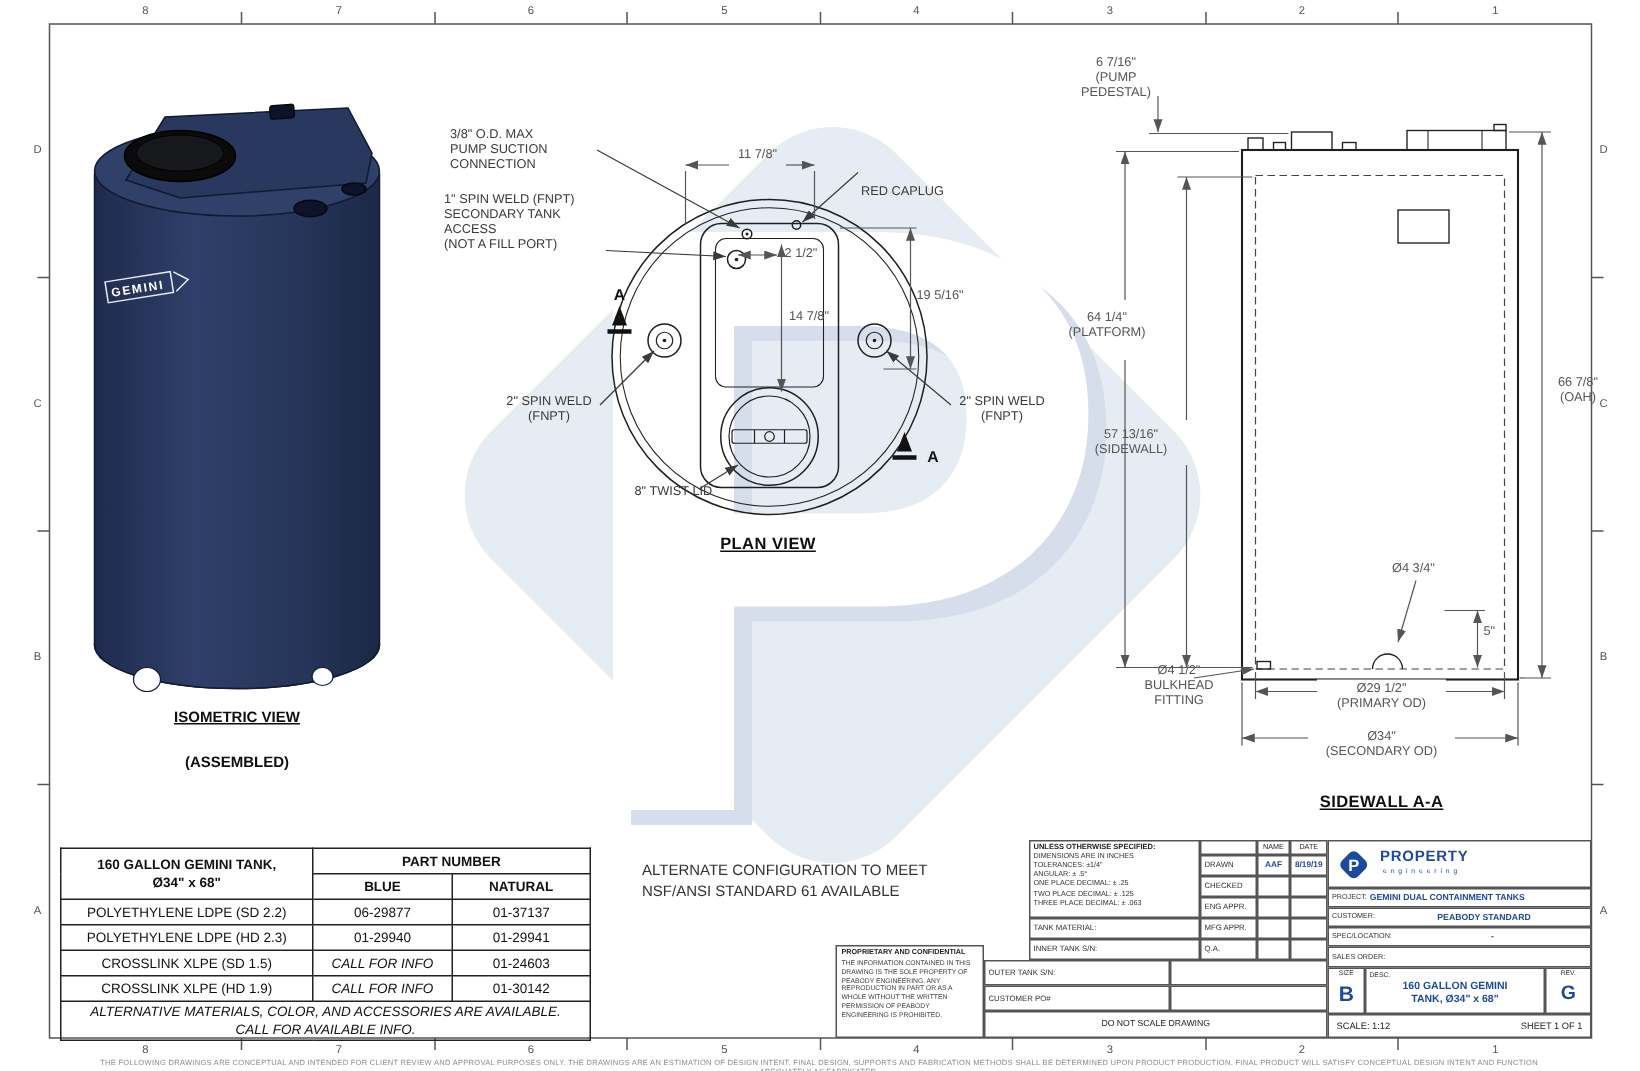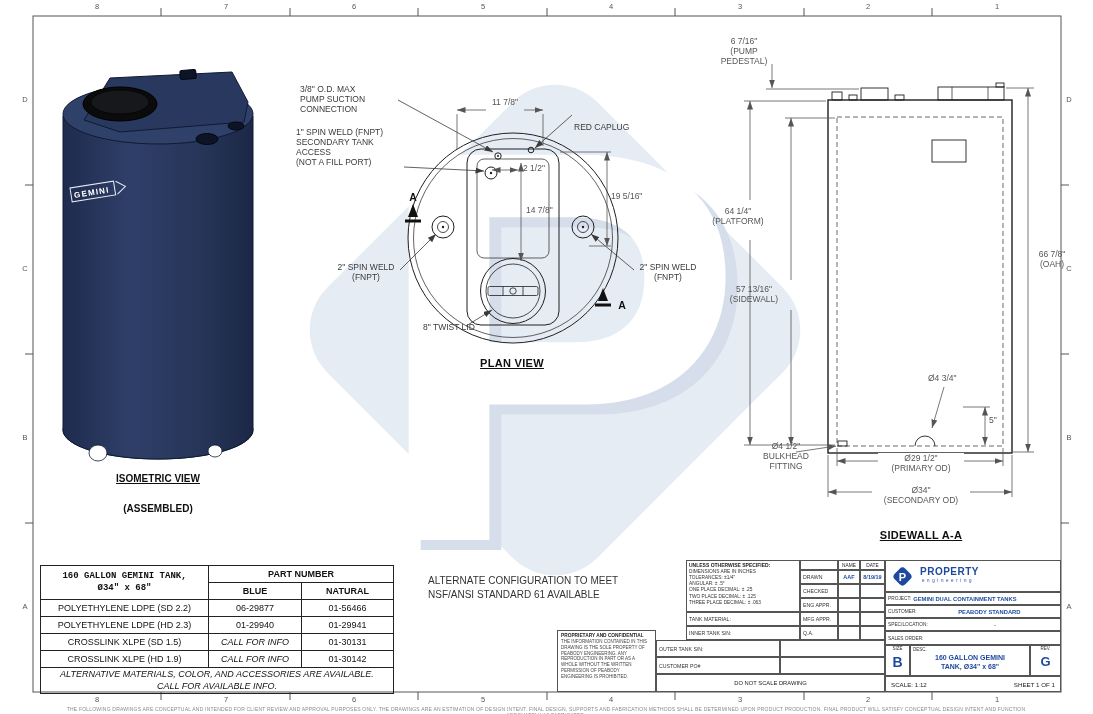--- a/index.html
+++ b/index.html
@@ -14,21 +14,21 @@
   .vtitle{position:absolute;font-weight:bold;font-size:11px;color:#0f0f0f;text-align:center;
           text-decoration:underline;letter-spacing:.3px;}
   .subcap{position:absolute;font-weight:bold;font-size:10px;color:#0f0f0f;text-align:center;}
   .marker-a{position:absolute;font-weight:bold;font-size:10.5px;color:#111;text-align:center;}
   .grid-label{position:absolute;font-size:7.5px;color:#555;text-align:center;}
   .note{position:absolute;font-size:10px;line-height:1.35;color:#333;white-space:pre-line;}
   .footer-disc{position:absolute;font-size:5px;color:#8a8a8a;text-align:center;letter-spacing:.2px;}
   
   table.parts{position:absolute;left:40px;top:565px;border-collapse:collapse;background:transparent;}
   table.parts td{border:1px solid #222;padding:1px 3px;text-align:center;font-size:9px;color:#111;height:14px;}
-  td.pt-title{font-weight:bold;font-size:9.5px;white-space:pre-line;line-height:1.25;font-family:Liberation Mono, monospace;}
+  td.pt-title{font-weight:bold;font-size:9.5px;white-space:pre-line;line-height:1.25;}
   td.pt-hdr{font-weight:bold;font-size:9.5px;}
   td.pt-foot{font-style:italic;font-size:9px;white-space:pre-line;line-height:1.3;padding:3px;}
   td.it{font-style:italic;}
   
   .tb{position:absolute;border:1px solid #555;box-sizing:border-box;background:transparent;}
   .tb-sm{font-size:5.2px;color:#333;padding:1px 2px;}
   .tb-flex{display:flex;align-items:center;}
   .blu{color:#1d4a9e;font-weight:bold;}
   .pre{white-space:pre-line;}
 </style>
@@ -288,31 +288,31 @@
 Ø34" x 68"</td>
       <td class="pt-hdr" colspan="2">PART NUMBER</td>
     </tr>
     <tr>
       <td class="pt-hdr">BLUE</td>
       <td class="pt-hdr">NATURAL</td>
     </tr>
     <tr>
       <td>POLYETHYLENE LDPE (SD 2.2)</td>
       <td>06-29877</td>
-      <td>01-56466</td>
+      <td>01-37137</td>
     </tr>
     <tr>
       <td>POLYETHYLENE LDPE (HD 2.3)</td>
       <td>01-29940</td>
       <td>01-29941</td>
     </tr>
     <tr>
       <td>CROSSLINK XLPE (SD 1.5)</td>
       <td class="it">CALL FOR INFO</td>
-      <td>01-30131</td>
+      <td>01-24603</td>
     </tr>
     <tr>
       <td>CROSSLINK XLPE (HD 1.9)</td>
       <td class="it">CALL FOR INFO</td>
       <td>01-30142</td>
     </tr>
     <tr>
       <td class="pt-foot" colspan="3">ALTERNATIVE MATERIALS, COLOR, AND ACCESSORIES ARE AVAILABLE.
 CALL FOR AVAILABLE INFO.</td>
     </tr>

